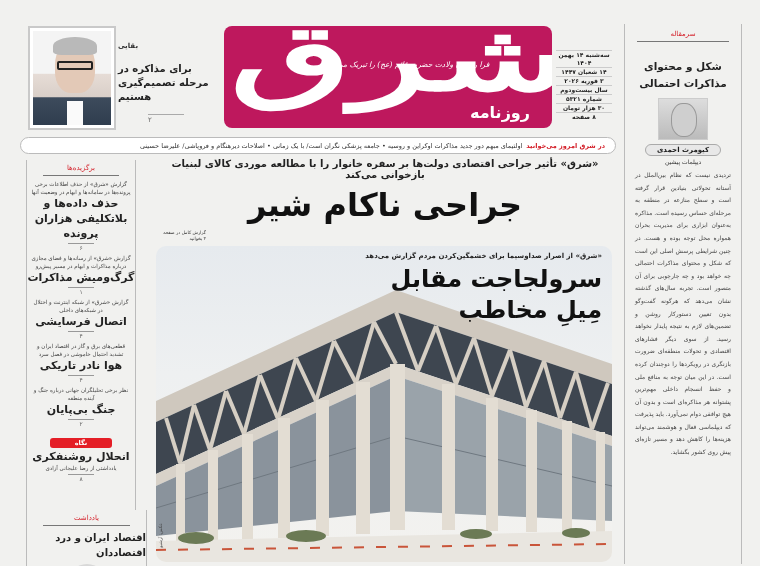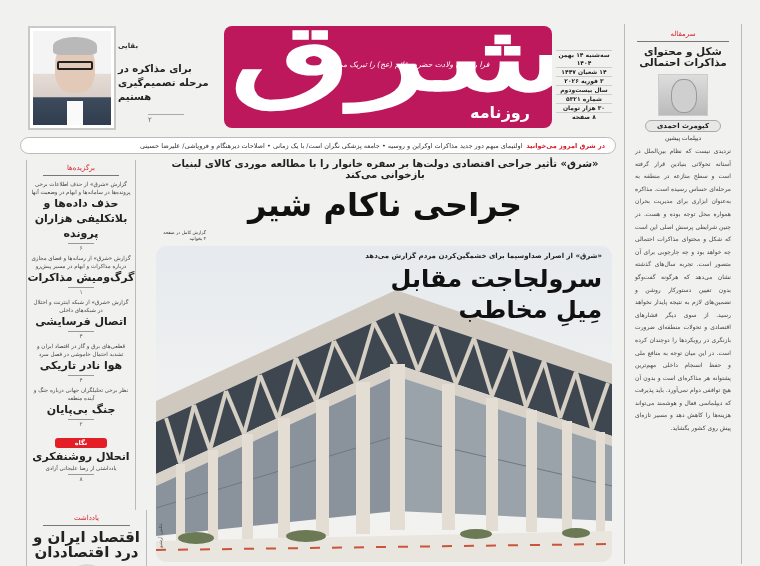--- a/index.html
+++ b/index.html
@@ -24,40 +24,40 @@
   .logo-script { position: absolute; left: 6px; top: -14px; font-family: "DejaVu Serif", serif; font-size: 92px; font-weight: bold; color: #fff; letter-spacing: -4px; line-height: 1; transform: scaleX(1.7); transform-origin: left top; }
   .logo-sub { position: absolute; right: 22px; bottom: 6px; font-size: 16px; font-weight: bold; color: #fff; margin-top: 28px; }
   .logo-tagline { position: absolute; left: 96px; top: 34px; font-size: 7.5px; font-style: italic; color: #fff; font-family: "DejaVu Serif", serif; }
 
   .dateline { left: 556px; top: 50px; width: 56px; text-align: center; }
   .dateline div { font-size: 6px; font-weight: bold; color: #222; border-top: 1px solid #ccc; line-height: 8px; }
 
   .editorial { left: 624px; top: 24px; width: 118px; height: 540px; border-left: 1px solid #bbb; border-right: 1px solid #bbb; }
   .editorial .kicker { text-align: center; color: #d4202a; font-size: 7px; margin-top: 6px; }
   .editorial .rule { height: 1px; background: #777; margin: 3px 12px; }
-  .editorial .title { text-align: center; font-size: 10.5px; font-weight: bold; line-height: 11px; margin-top: 4px; color: #222; }
+  .editorial .title { text-align: center; font-size: 10.5px; font-weight: bold; line-height: 17px; margin-top: 16px; color: #222; }
   .editorial .photo { width: 50px; height: 42px; margin: 6px auto 0; background: linear-gradient(#ddd,#bbb); position: relative; border: 1px solid #ccc; }
   .editorial .photo .face { position: absolute; left: 12px; top: 4px; width: 26px; height: 34px; border-radius: 45%; background: #cfcfcf; border: 1px solid #999; }
   .editorial .author { margin: 4px auto 0; width: 76px; text-align: center; font-size: 7px; font-weight: bold; background: #e8e8e8; border: 1px solid #aaa; border-radius: 8px; padding: 1px 0; }
   .editorial .role { text-align: center; font-size: 6px; color: #333; margin-top: 2px; }
   .editorial .body { font-size: 6px; line-height: 12.6px; color: #444; padding: 4px 10px 0; text-align: justify; }
 
   
   .ticker { left: 20px; top: 137px; width: 596px; height: 17px; border: 1px solid #bbb; border-radius: 9px; background: #fff; display: flex; align-items: center; padding: 0 10px; font-size: 6.5px; white-space: nowrap; overflow: hidden; }
   .ticker .label { color: #d4202a; font-weight: bold; margin-left: 4px; }
   .ticker .items { color: #333; }
 
   
   .leftcol { left: 26px; top: 160px; width: 110px; height: 350px; border-left: 1px solid #bbb; border-right: 1px solid #bbb; text-align: center; }
   .leftcol .kicker { color: #d4202a; font-size: 7px; margin-top: 4px; }
   .leftcol .rule { height: 1px; background: #777; margin: 3px 16px 4px; }
   .item-sub { font-size: 5.5px; line-height: 8px; color: #444; padding: 0 4px; }
   .item-title { font-size: 11px; font-weight: bold; line-height: 15px; color: #222; }
   .item-page { font-size: 6px; color: #666; width: 26px; margin: 2px auto 3px; border-top: 1px solid #999; }
-  .note-badge { display: inline-block; background: #e41e26; color: #fff; font-size: 6.5px; font-weight: bold; width: 52px; border-radius: 3px; padding: 1px 0; margin-top: 8px; }
+  .note-badge { display: inline-block; background: #e41e26; color: #fff; font-size: 6.5px; font-weight: bold; width: 62px; border-radius: 3px; padding: 1px 0; margin-top: 8px; }
   .leftcol2 { left: 26px; top: 510px; width: 121px; height: 56px; border-left: 1px solid #bbb; border-right: 1px solid #bbb; text-align: center; }
   .leftcol2 .kicker { color: #d4202a; font-size: 7px; margin-top: 4px; }
   .leftcol2 .rule { height: 1px; background: #777; margin: 3px 16px 4px; }
   .leftcol2 .bald { width: 40px; height: 20px; margin: 4px auto 0; border-radius: 20px 20px 0 0; background: #d8d8d8; }
 
   
   .surtitle { left: 160px; top: 158px; width: 450px; text-align: center; font-size: 10px; font-weight: bold; color: #222; }
   .headline { left: 160px; top: 178px; width: 450px; text-align: center; font-size: 32px; font-weight: bold; line-height: 54px; color: #111; letter-spacing: -1px; }
   .side-note { left: 160px; top: 230px; width: 46px; font-size: 4.5px; color: #333; text-align: right; line-height: 6px; }
 
@@ -149,21 +149,21 @@
 
   <div class="note-badge">نگاه</div>
   <div class="item-title">انحلال روشنفکری</div>
   <div class="item-sub">یادداشتی از رضا علیجانی آزادی</div>
   <div class="item-page">۸</div>
 </div>
 
 <div class="abs leftcol2">
   <div class="kicker">یادداشت</div>
   <div class="rule"></div>
-  <div class="item-title" style="font-size:15px;">اقتصاد ایران و درد اقتصاددان</div>
+  <div class="item-title" style="font-size:10px;text-align:right;">اقتصاد ایران و درد اقتصاددان</div>
   <div class="bald"></div>
 </div>
 
 <div class="abs surtitle">«شرق» تأثیر جراحی اقتصادی دولت‌ها بر سفره خانوار را با مطالعه موردی کالای لبنیات بازخوانی می‌کند</div>
 <div class="abs headline">جراحی ناکام شیر</div>
 <div class="abs side-note">گزارش کامل در صفحه ۳ بخوانید</div>
 
 <div class="abs photo-box">
   <svg width="456" height="316" viewBox="0 0 456 316">
 

